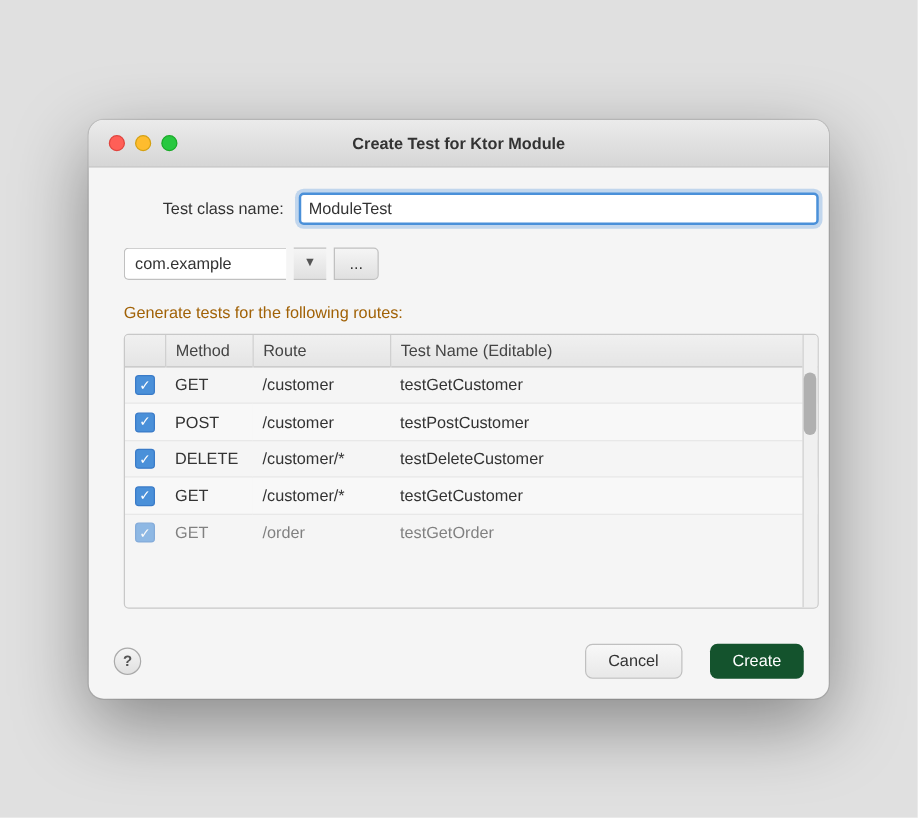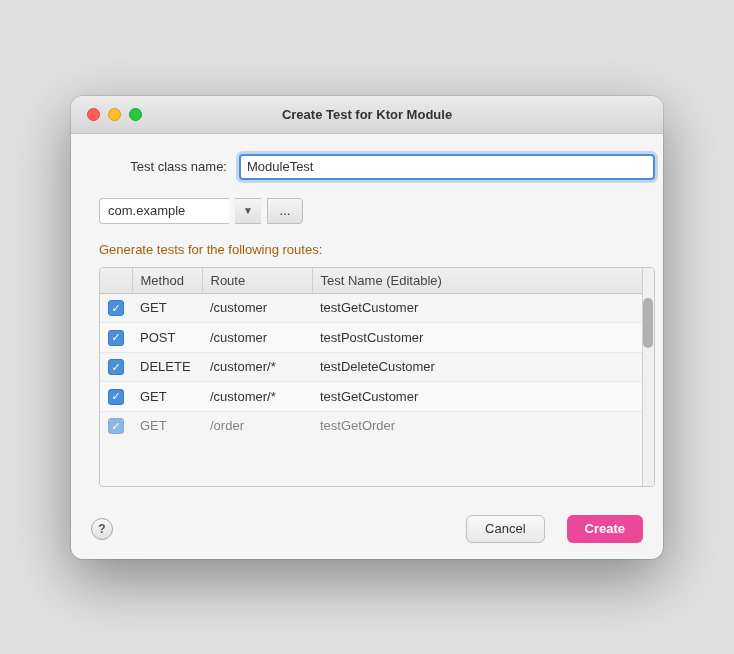--- a/index.html
+++ b/index.html
@@ -272,25 +272,25 @@
       font-size: 13px;
       color: #333;
       cursor: pointer;
     }
 
     .btn-create {
       height: 28px;
       padding: 0 18px;
       border: none;
       border-radius: 6px;
-      background: #ec4899;
+      background: #14532d;
       font-size: 13px;
       color: white;
       cursor: pointer;
-      font-weight: 700;
+      font-weight: 400;
     }
 
     .last-row-faded td {
       opacity: 0.6;
     }
   </style>
 </head>
 <body>
 
 <div class="dialog">

